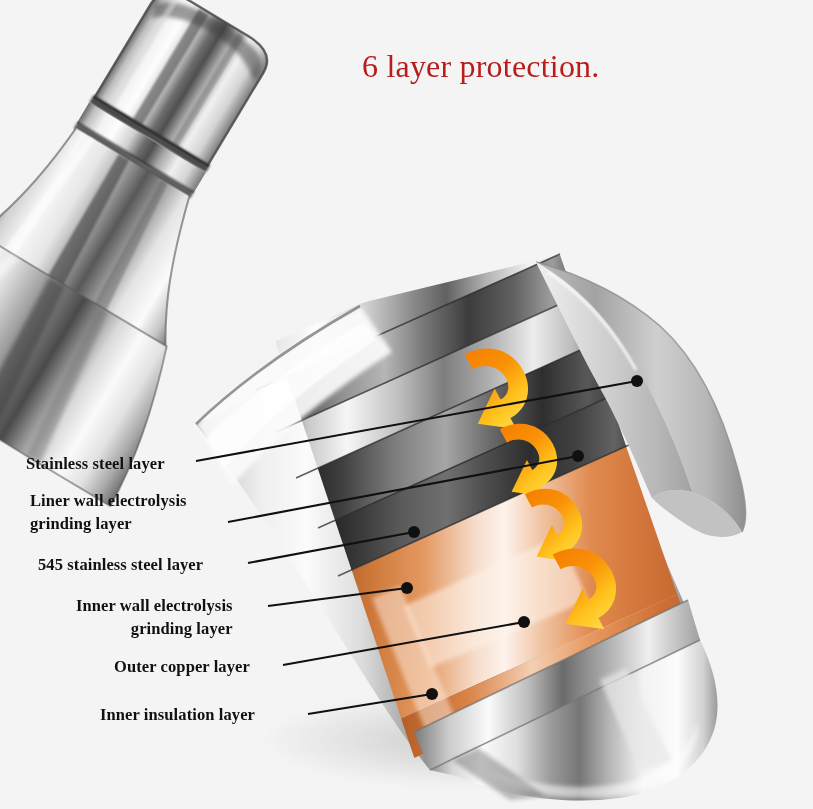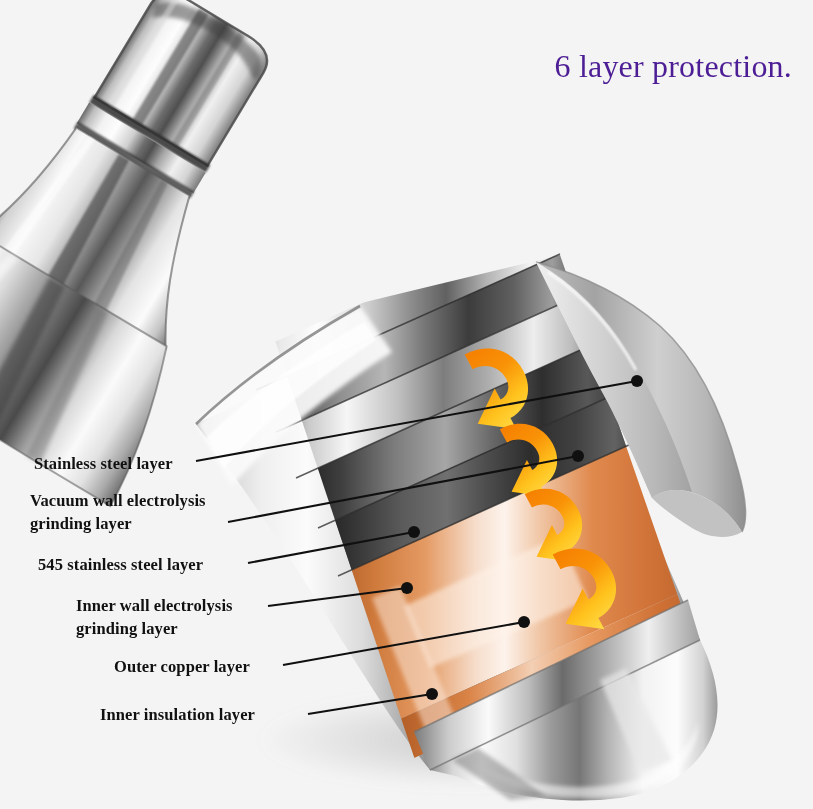--- a/index.html
+++ b/index.html
@@ -24,24 +24,23 @@
   }
   
   .heading {
     position: absolute;
     left: 362px;
     top: 44px;
     width: 430px;
     font-family: "Liberation Serif", "DejaVu Serif", serif;
     font-size: 32px;
     line-height: 1.38;
-    color: #4c1d95;
+    color: #b91c1c;
     letter-spacing: 0.2px;
     white-space: nowrap;
-    text-align: right;
   }
   .heading .l2 { display: block; }
 
   
   .label {
     position: absolute;
     font-family: "Liberation Serif", "DejaVu Serif", serif;
     font-size: 16.5px;
     font-weight: 700;
     color: #111111;
@@ -449,31 +448,31 @@
         <circle cx="432" cy="694" r="6" fill="#101010"></circle>
       </g>
 
   </svg>
 
   <div class="heading">
     <span class="ln">6 layer protection.</span>
   </div>
 
   <div id="labels">
-      <div class="label" style="left: 34px; top: 452px;">
+      <div class="label" style="left: 26px; top: 452px;">
         <span class="ln">Stainless steel layer</span>
       </div>
       <div class="label" style="left: 30px; top: 489px;">
-        <span class="ln">Vacuum wall electrolysis</span>
+        <span class="ln">Liner wall electrolysis</span>
         <span class="ln">grinding layer</span>
       </div>
       <div class="label" style="left: 38px; top: 553px;">
         <span class="ln">545 stainless steel layer</span>
       </div>
-      <div class="label" style="left: 76px; top: 594px;">
+      <div class="label" style="left: 76px; top: 594px; text-align: right;">
         <span class="ln">Inner wall electrolysis</span>
         <span class="ln">grinding layer</span>
       </div>
       <div class="label" style="left: 114px; top: 655px;">
         <span class="ln">Outer copper layer</span>
       </div>
       <div class="label" style="left: 100px; top: 703px;">
         <span class="ln">Inner insulation layer</span>
       </div>
     </div>

